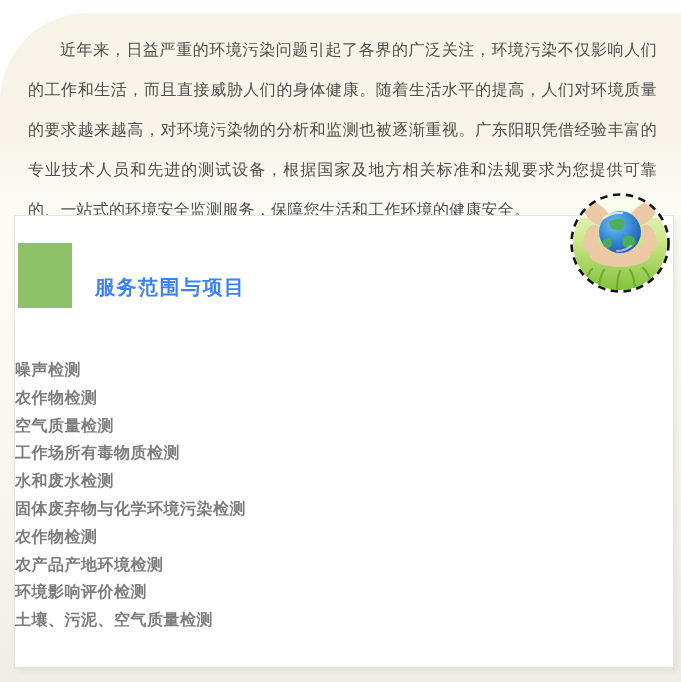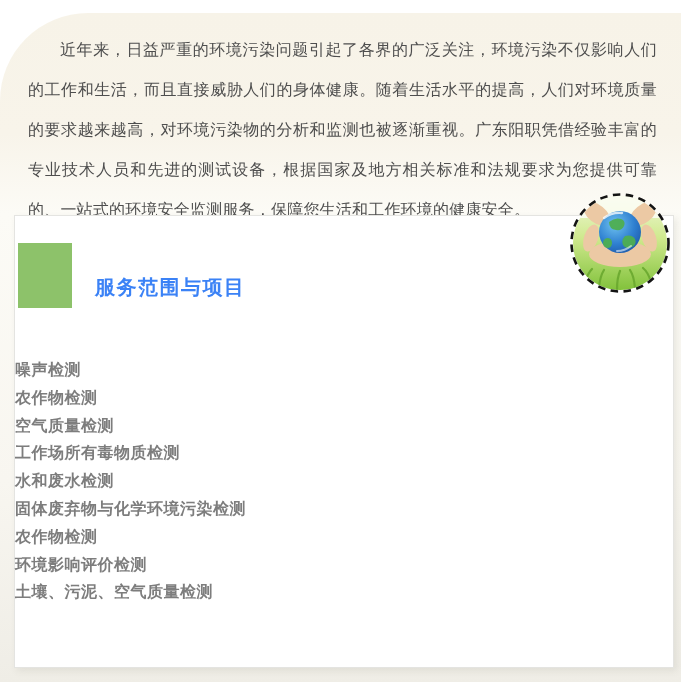--- a/index.html
+++ b/index.html
@@ -86,20 +86,21 @@
       <h2 class="card-heading">服务范围与项目</h2>
 
       <div class="service-list">
           <div class="service-item">噪声检测</div>
           <div class="service-item">农作物检测</div>
           <div class="service-item">空气质量检测</div>
           <div class="service-item">工作场所有毒物质检测</div>
           <div class="service-item">水和废水检测</div>
           <div class="service-item">固体废弃物与化学环境污染检测</div>
           <div class="service-item">农作物检测</div>
+          <div class="service-item">农产品产地环境检测</div>
           <div class="service-item">环境影响评价检测</div>
           <div class="service-item">土壤、污泥、空气质量检测</div>
         </div>
     </div>
 
     <div class="earth-badge">
       <svg viewBox="0 0 102 102">
         <defs>
           <clipPath id="badgeClip">
               <circle cx="51" cy="51" r="47"></circle>

